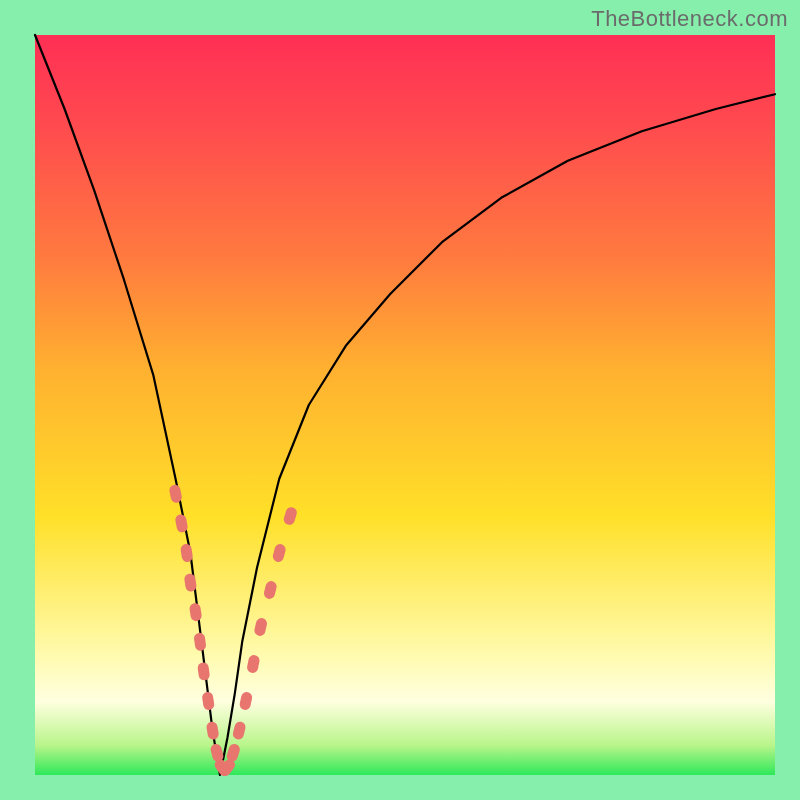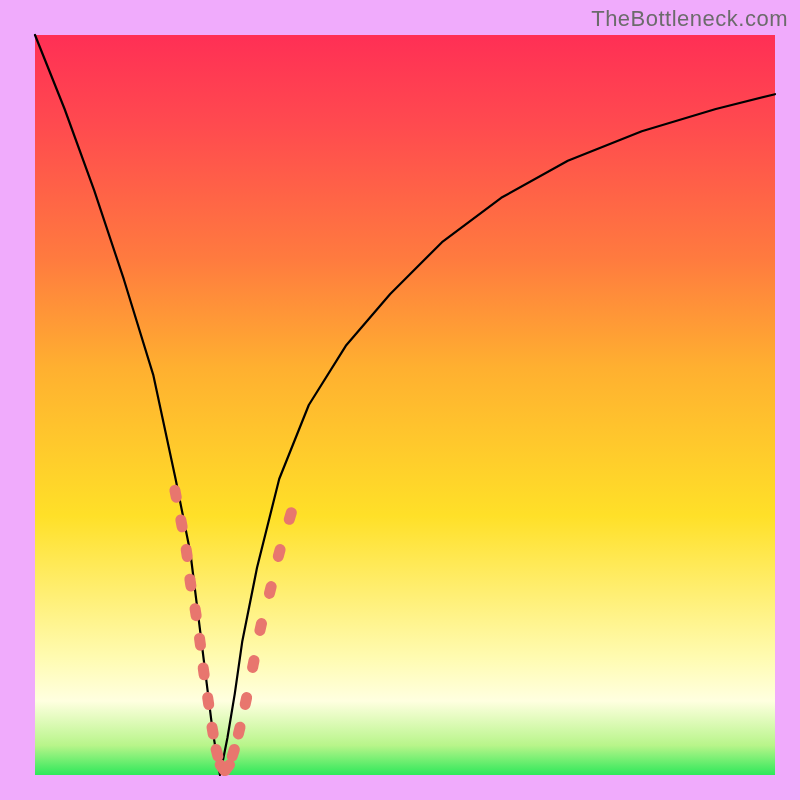--- a/index.html
+++ b/index.html
@@ -10,21 +10,21 @@
     background: #000;
     overflow: hidden;
     font-family: Arial, Helvetica, sans-serif;
   }
   .frame {
     position: absolute;
     left: 0;
     top: 0;
     width: 800px;
     height: 800px;
-    background: #f0abfc;
+    background: #86efac;
     text-align: center;
   }
   .plot-area {
     position: absolute;
     left: 35px;
     top: 35px;
     width: 740px;
     height: 740px;
     
     background: linear-gradient(

